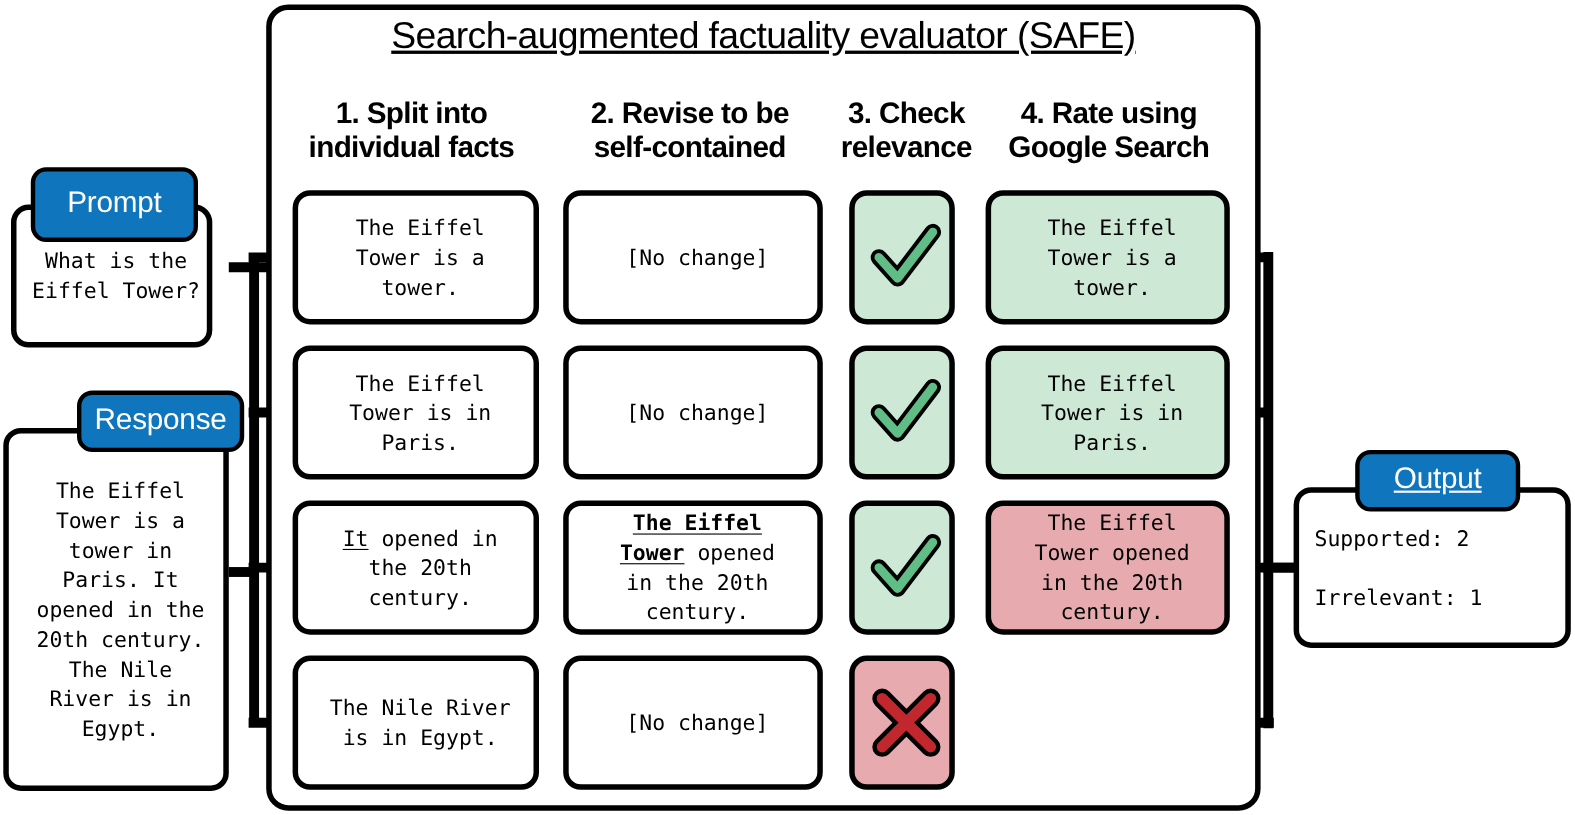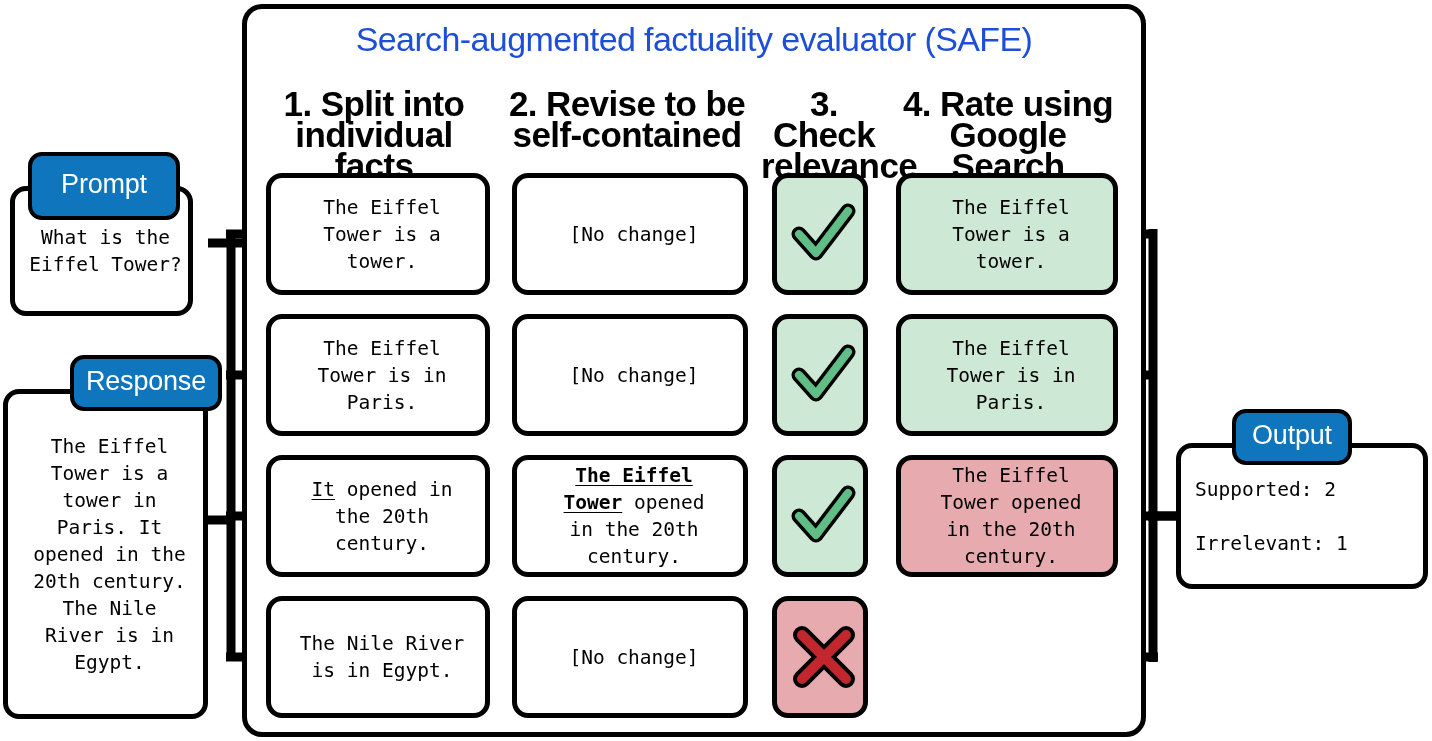--- a/index.html
+++ b/index.html
@@ -34,29 +34,29 @@
     z-index:6;
   }
 
   
   #safe-panel{
     position:absolute;left:242px;top:4px;width:904px;height:733px;
     box-sizing:border-box;border:5px solid #000;border-radius:20px;
     background:#fff;z-index:2;
   }
   #safe-title{
-    position:absolute;left:242px;top:20px;width:904px;
-    text-align:center;font-size:34px;font-weight:400;color:#1d4ed8;
-    font-family:"Liberation Sans", sans-serif;
-    letter-spacing:-0.6px;z-index:4;
+    position:absolute;left:242px;top:14px;width:904px;
+    text-align:center;font-size:34px;font-weight:400;color:#000000;
+    font-family:"Liberation Sans", sans-serif;
+    letter-spacing:-0.6px;z-index:4;text-decoration:underline;
   }
   .colhead{
     position:absolute;top:88px;text-align:center;color:#000;
     font-family:"Liberation Sans", sans-serif;
-    font-size:35px;line-height:31px;font-weight:700;
+    font-size:27px;line-height:31px;font-weight:700;
     letter-spacing:-0.6px;white-space:pre-line;z-index:4;
   }
 
   
   .green{background:#cde8d4;}
   .red{background:#e7abaf;}
 
   
   u.u{text-decoration:underline;text-underline-offset:3px;}
   b.bu{font-weight:700;text-decoration:underline;text-underline-offset:3px;}
@@ -217,21 +217,21 @@
   </div>
   <div class="box red" style="left:772px;top:596px;width:96px;height:122px;z-index:3;">
     <span>
       <svg width="64" height="64" viewBox="0 0 64 64">
         <path d="M10 10 L54 54 M54 10 L10 54" fill="none" stroke="#000" stroke-width="18" stroke-linecap="round"></path>
         <path d="M10 10 L54 54 M54 10 L10 54" fill="none" stroke="#c1272d" stroke-width="10" stroke-linecap="round"></path>
       </svg>
     </span>
   </div>
 
-  <div class="tag" style="left:1232px;top:409px;width:120px;height:56px;">Output</div>
+  <div class="tag" style="left:1232px;top:409px;width:150px;height:56px;text-decoration:underline;">Output</div>
   <div class="box" style="left:1176px;top:443px;width:252px;height:146px;z-index:5;
               justify-content:flex-start;padding-left:14px;">
     <div class="mono" style="text-align:left;">
       <div>Supported: 2</div>
       <div>Irrelevant: 1</div>
     </div>
   </div>
 
 </div>
 

